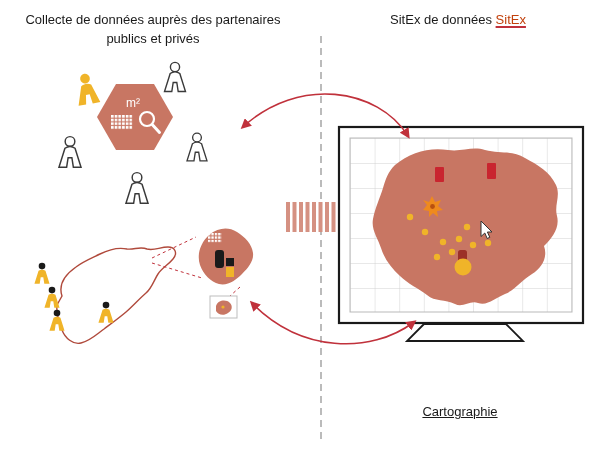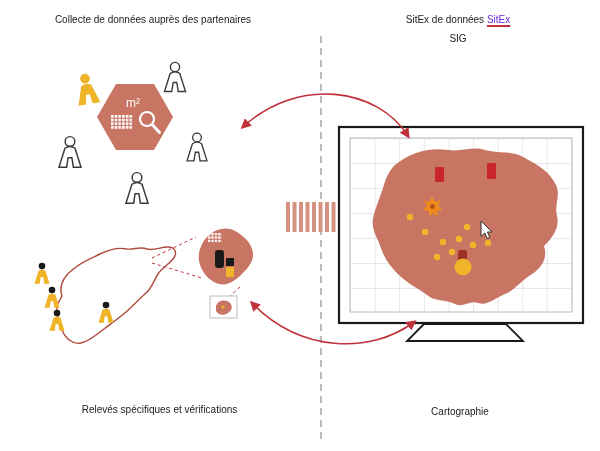--- a/index.html
+++ b/index.html
@@ -1,25 +1,25 @@
 <!DOCTYPE html>
 <html style="--salmon: #c87663; --salmon-light: #d59182; --red: #c0313b; --yellow: #f0b429; --orange: #ef8a1d; --dark: #1a1a1a; --grid: #cccccc; --divider: #9f9f9f; --map-outline: #b04a3c;"><head>
 <meta charset="utf-8">
 <style>
   * { margin:0; padding:0; box-sizing:border-box; }
   html,body { background:#ffffff; font-family:"Liberation Sans", sans-serif; }
   #canvas { position:relative; width:600px; height:451px; background:#fff; overflow:hidden; }
   #scene { position:absolute; left:0; top:0; }
 
-  .label { position:absolute; text-align:center; font-size:10px; line-height:19px; color:#1a1a1a; }
+  .label { position:absolute; text-align:center; font-size:13px; line-height:19px; color:#1a1a1a; }
   #lbl-tl { left:8px;   top:10px;  width:290px; }
   #lbl-tr { left:330px; top:10px;  width:256px; }
   #lbl-bl { left:12px;  top:400px; width:295px; }
-  #lbl-br { left:335px; top:402px; width:250px; }
-  .sitex { color:#6d28d9; text-decoration:underline; text-decoration-color:var(--red,#c0313b);
+  #lbl-br { left:335px; top:402px; width:250px;text-decoration:underline; }
+  .sitex { color:#c2410c; text-decoration:underline; text-decoration-color:var(--red,#c0313b);
            text-decoration-thickness:1.5px; text-underline-offset:2px; cursor:pointer; }
 
   
   .divider      { stroke:var(--divider,#9f9f9f); stroke-width:1.4; stroke-dasharray:7 5; }
   .fill-salmon  { fill:var(--salmon,#c87663); }
   .stripe       { fill:var(--salmon-light,#d59182); }
   .screen-frame { fill:#ffffff; stroke:var(--dark,#1a1a1a); stroke-width:2.2; }
   .stand        { fill:#ffffff; stroke:var(--dark,#1a1a1a); stroke-width:1.8; }
   .grid-border  { fill:none; stroke:#b9b9b9; stroke-width:1; }
   .grid-line    { fill:none; stroke:var(--grid,#cccccc); stroke-width:0.9; }
@@ -170,27 +170,26 @@
 
       <polygon class="stand" points="424,324 506,324 523,341 407,341"></polygon>
     </g>
 
     <path class="arrow-line" d="M 408,136 C 378,88 298,76 243,127" style="marker-start:url(#arrow);marker-end:url(#arrow)"></path>
     <path class="arrow-line" d="M 252,303 C 300,352 370,355 414,322" style="marker-start:url(#arrow);marker-end:url(#arrow)"></path>
   </svg>
 
   <div class="label" id="lbl-tl">
     <div>Collecte de données auprès des partenaires</div>
+    <div>publics et privés</div>
   </div>
 
   <div class="label" id="lbl-tr">
     <div><span>SitEx de données </span><span class="sitex">SitEx</span></div>
-    <div>SIG</div>
   </div>
 
   <div class="label" id="lbl-bl">
-    <div>Relevés spécifiques et vérifications</div>
   </div>
 
   <div class="label" id="lbl-br">
     <div>Cartographie</div>
   </div>
 </div>
 
 </body></html>

